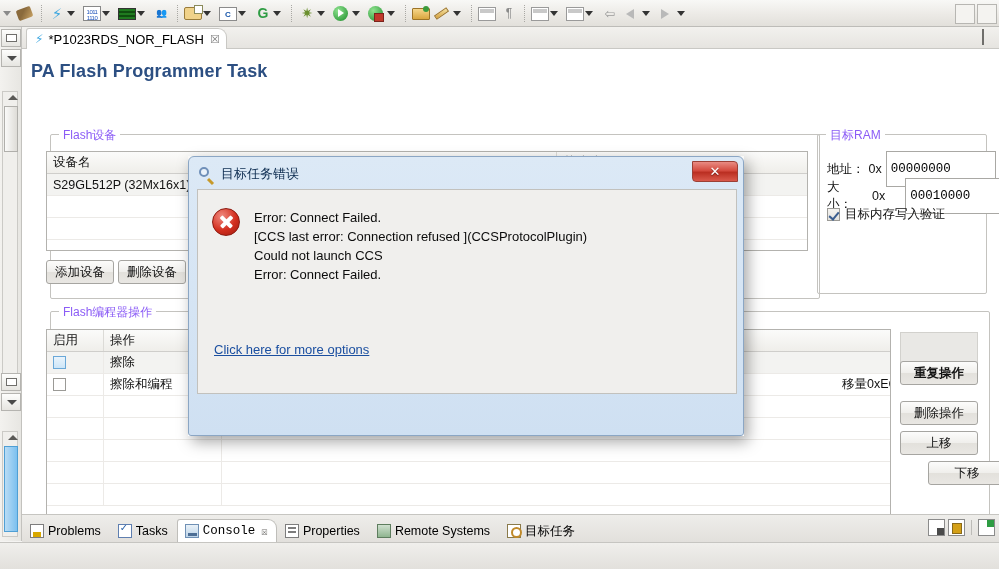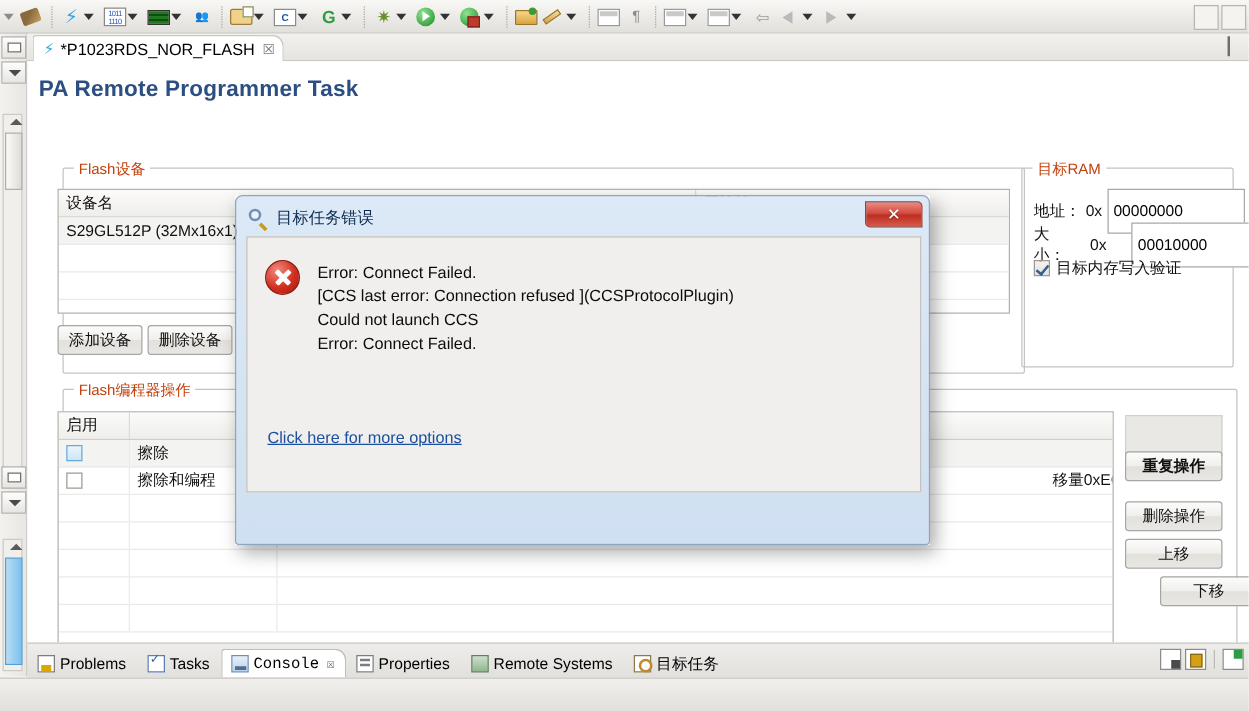--- a/index.html
+++ b/index.html
@@ -134,42 +134,42 @@
     position:absolute; left:9px; top:12px;
     font-size:18px; font-weight:bold; color:#2c4f82; letter-spacing:0.2px;
   }
 
   
   .group {
     position:absolute; border:1px solid #c4c3bf; border-radius:2px;
   }
   .group > .legend {
     position:absolute; top:-8px; left:8px; background:#fff; padding:0 4px;
-    font-size:12px; color:#c2410c; white-space:nowrap;
+    font-size:12px; color:#8b5cf6; white-space:nowrap;
   }
 
   
   .tbl { position:absolute; border:1px solid #b3b2ae; background:#fff; overflow:hidden; }
   .thead { display:flex; height:22px;
     background:linear-gradient(to bottom,#fbfbfa,#efeeea);
     border-bottom:1px solid #cfcecb; }
   .th { padding:3px 6px; font-size:12.5px; color:#111; border-right:1px solid #dcdbd7;
         display:flex; align-items:center; }
   .trow { display:flex; height:22px; border-bottom:1px solid #eceae7; }
   .trow.alt { background:#f3f3f1; }
   .td { padding:3px 6px; font-size:12.5px; color:#111; border-right:1px solid #eceae7;
         display:flex; align-items:center; overflow:hidden; white-space:nowrap; }
   .cbx { width:13px;height:13px;border:1px solid #9b9a96;background:#fff;
          display:inline-block; }
   .cbx.sel { border-color:#6aa8d8; background:linear-gradient(to bottom,#eaf4fc,#cde6f8); }
 
   
   .fld {
     border:1px solid #a9a8a4; background:#fff; height:36px;
-    padding:16px 4px; font-size:12.5px; font-family:Liberation Sans, sans-serif;
+    padding:16px 4px; font-size:12.5px; font-family:Liberation Mono, monospace;
   }
   .lbl { font-size:12.5px; color:#111; }
 
   
   .btn {
     border:1px solid #a6a5a1; border-radius:3px;
     background:linear-gradient(to bottom,#fcfcfb 0%,#f0efec 48%,#e3e1dc 52%,#e9e7e3 100%);
     font-size:12.5px; font-family:"Liberation Sans",sans-serif; color:#111;
     display:flex; align-items:center; justify-content:center; cursor:default;
   }
@@ -443,21 +443,21 @@
       <div class="etab">
         <span class="bolt">⚡</span>
         <span>*P1023RDS_NOR_FLASH</span>
         <span class="xmark">☒</span>
       </div>
       <div class="tab-min"><span class="bar"></span></div>
     </div>
 
     <div class="editor-body">
 
-      <div class="page-title">PA Remote Programmer Task</div>
+      <div class="page-title">PA Flash Programmer Task</div>
 
       <div class="group" style="left:28px; top:85px; width:770px; height:165px;">
         <span class="legend">Flash设备</span>
       </div>
 
       <div class="tbl" style="left:24px; top:102px; width:762px; height:100px;">
         <div class="thead">
           <div class="th" style="width:510px;">设备名</div>
           <div class="th" style="width:250px;border-right:none;">基地址</div>
         </div>
@@ -500,20 +500,21 @@
         <span class="lbl">目标内存写入验证</span>
       </div>
 
       <div class="group" style="left:28px; top:262px; width:940px; height:215px;">
         <span class="legend">Flash编程器操作</span>
       </div>
 
       <div class="tbl" style="left:24px; top:280px; width:845px; height:190px;">
         <div class="thead">
           <div class="th" style="width:57px;">启用</div>
+          <div class="th" style="width:118px;">操作</div>
           <div class="th" style="width:668px;border-right:none;"></div>
         </div>
         <div class="trow alt">
           <div class="td" style="width:57px;">
             <span class="cbx sel"></span>
           </div>
           <div class="td" style="width:118px;">擦除</div>
           <div class="td" style="width:668px;border-right:none;"></div>
         </div>
         <div class="trow">

